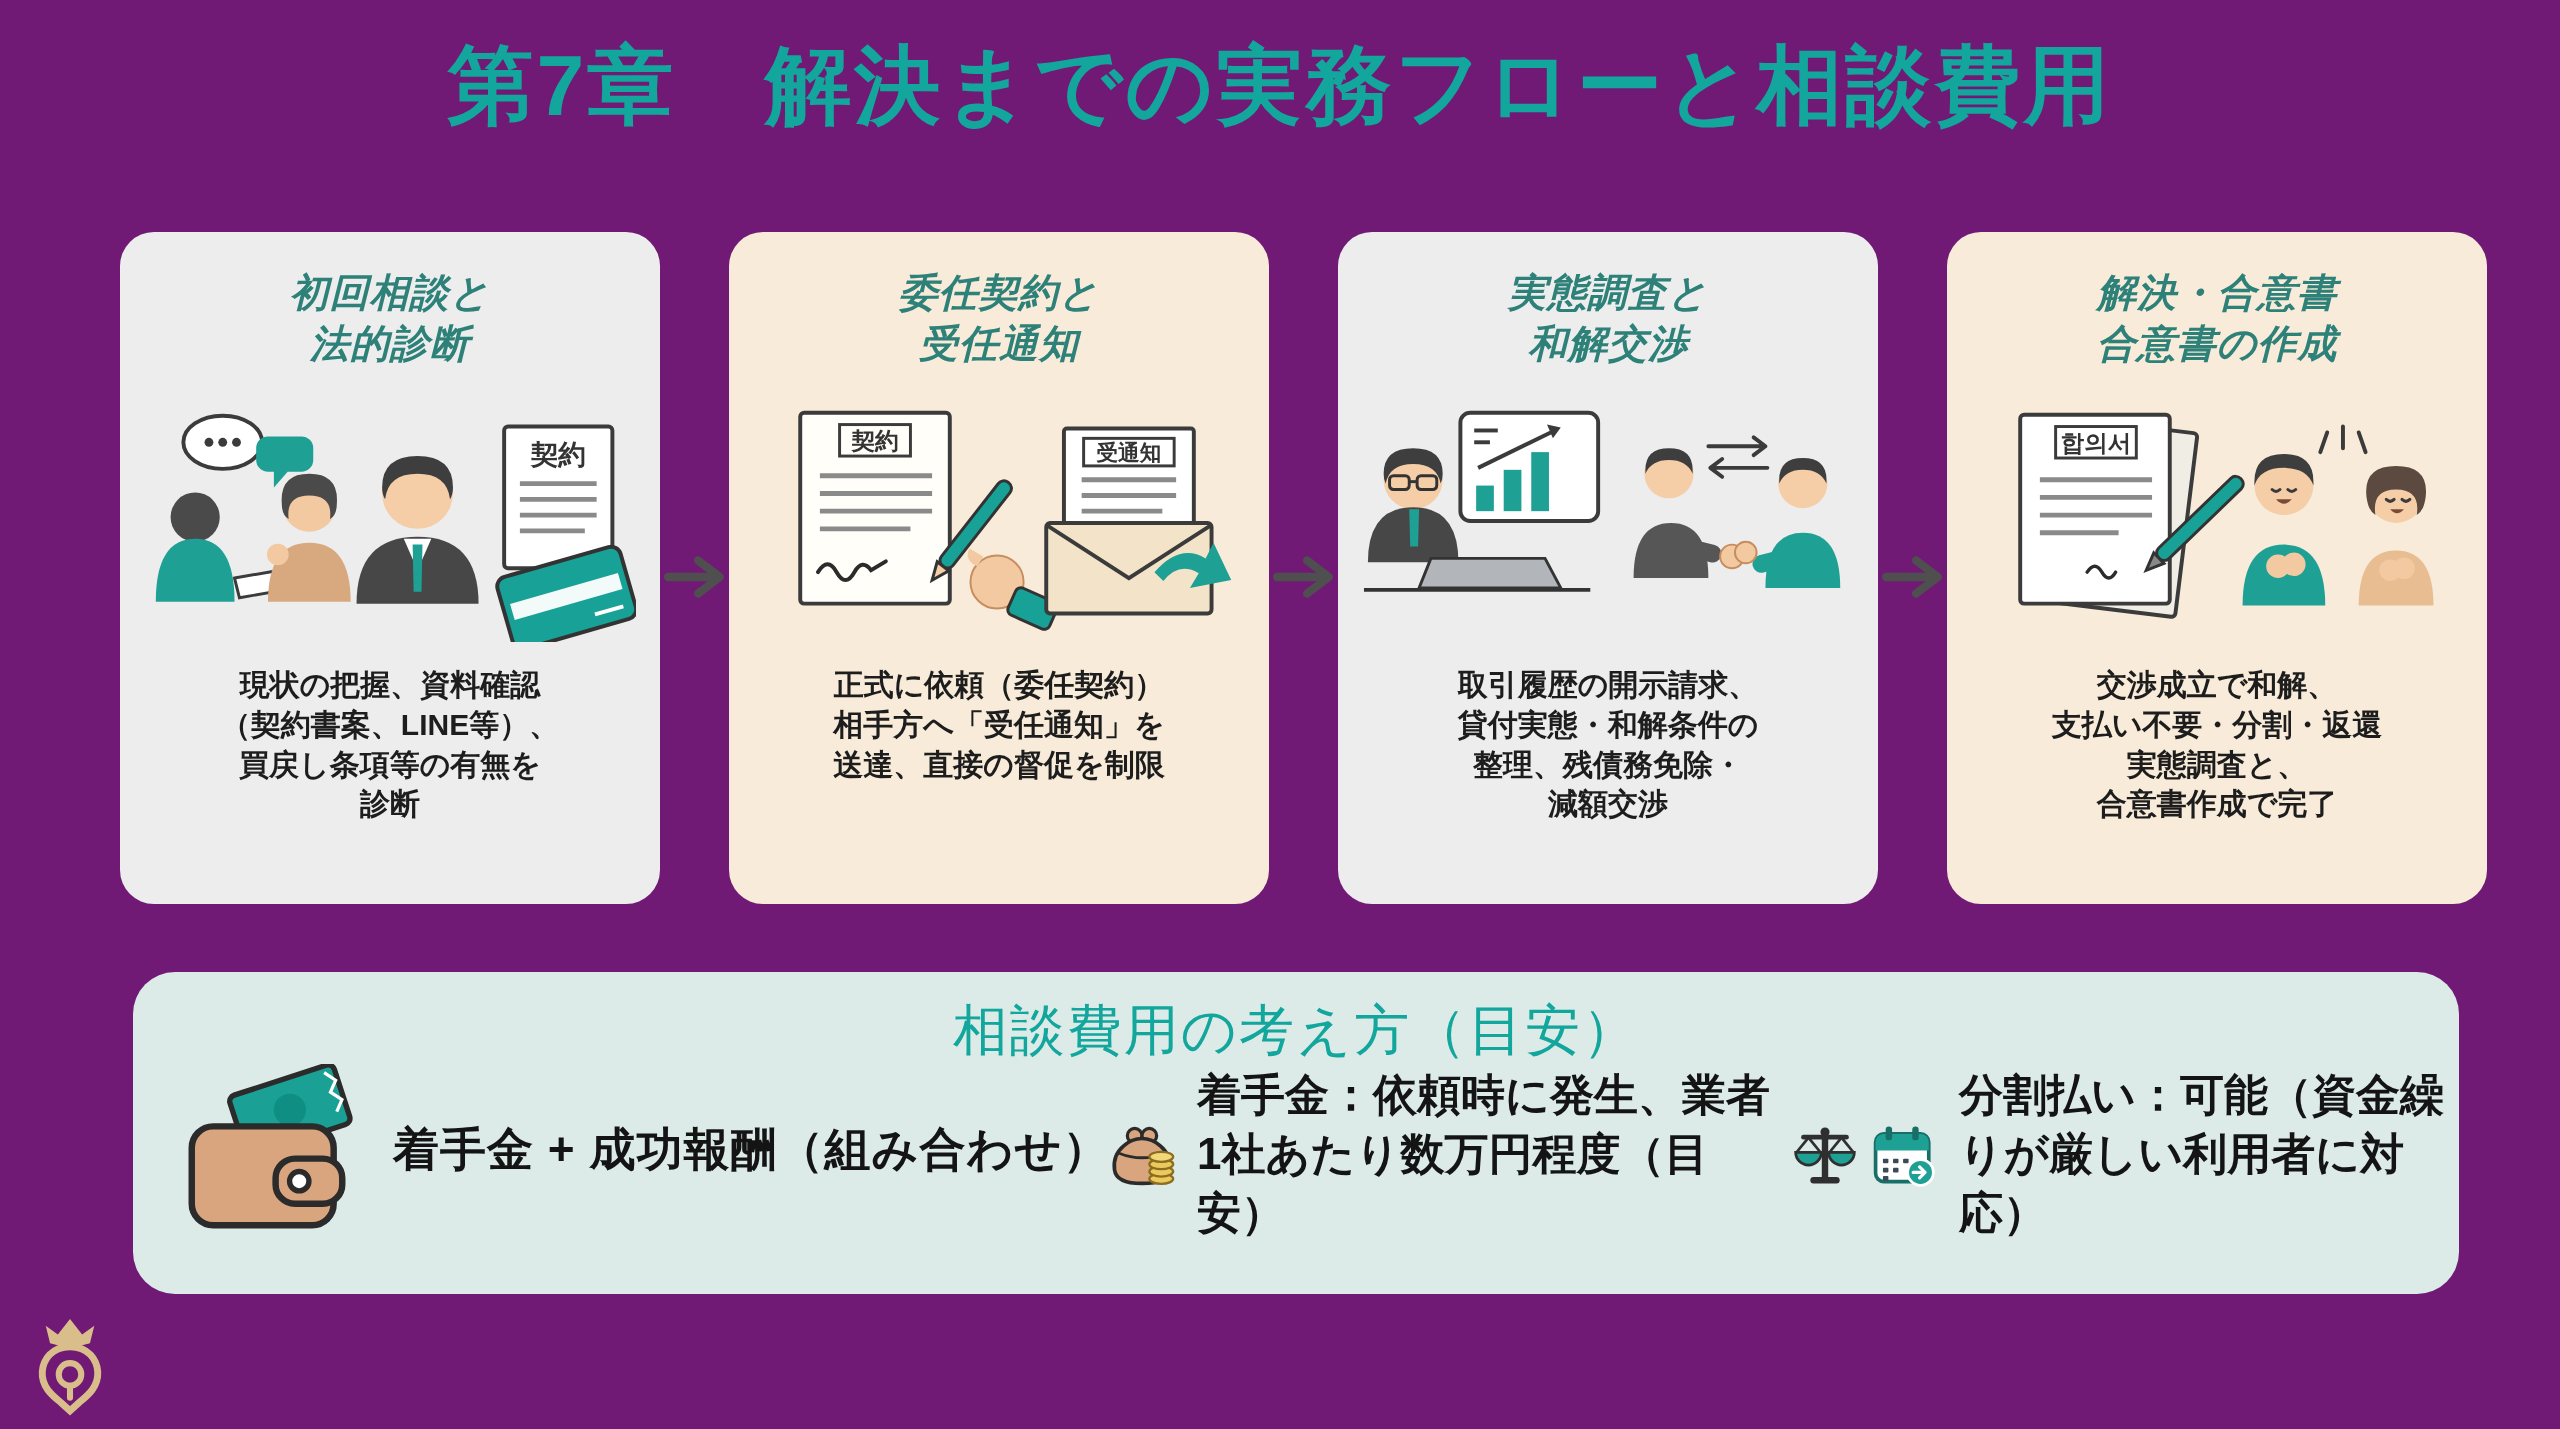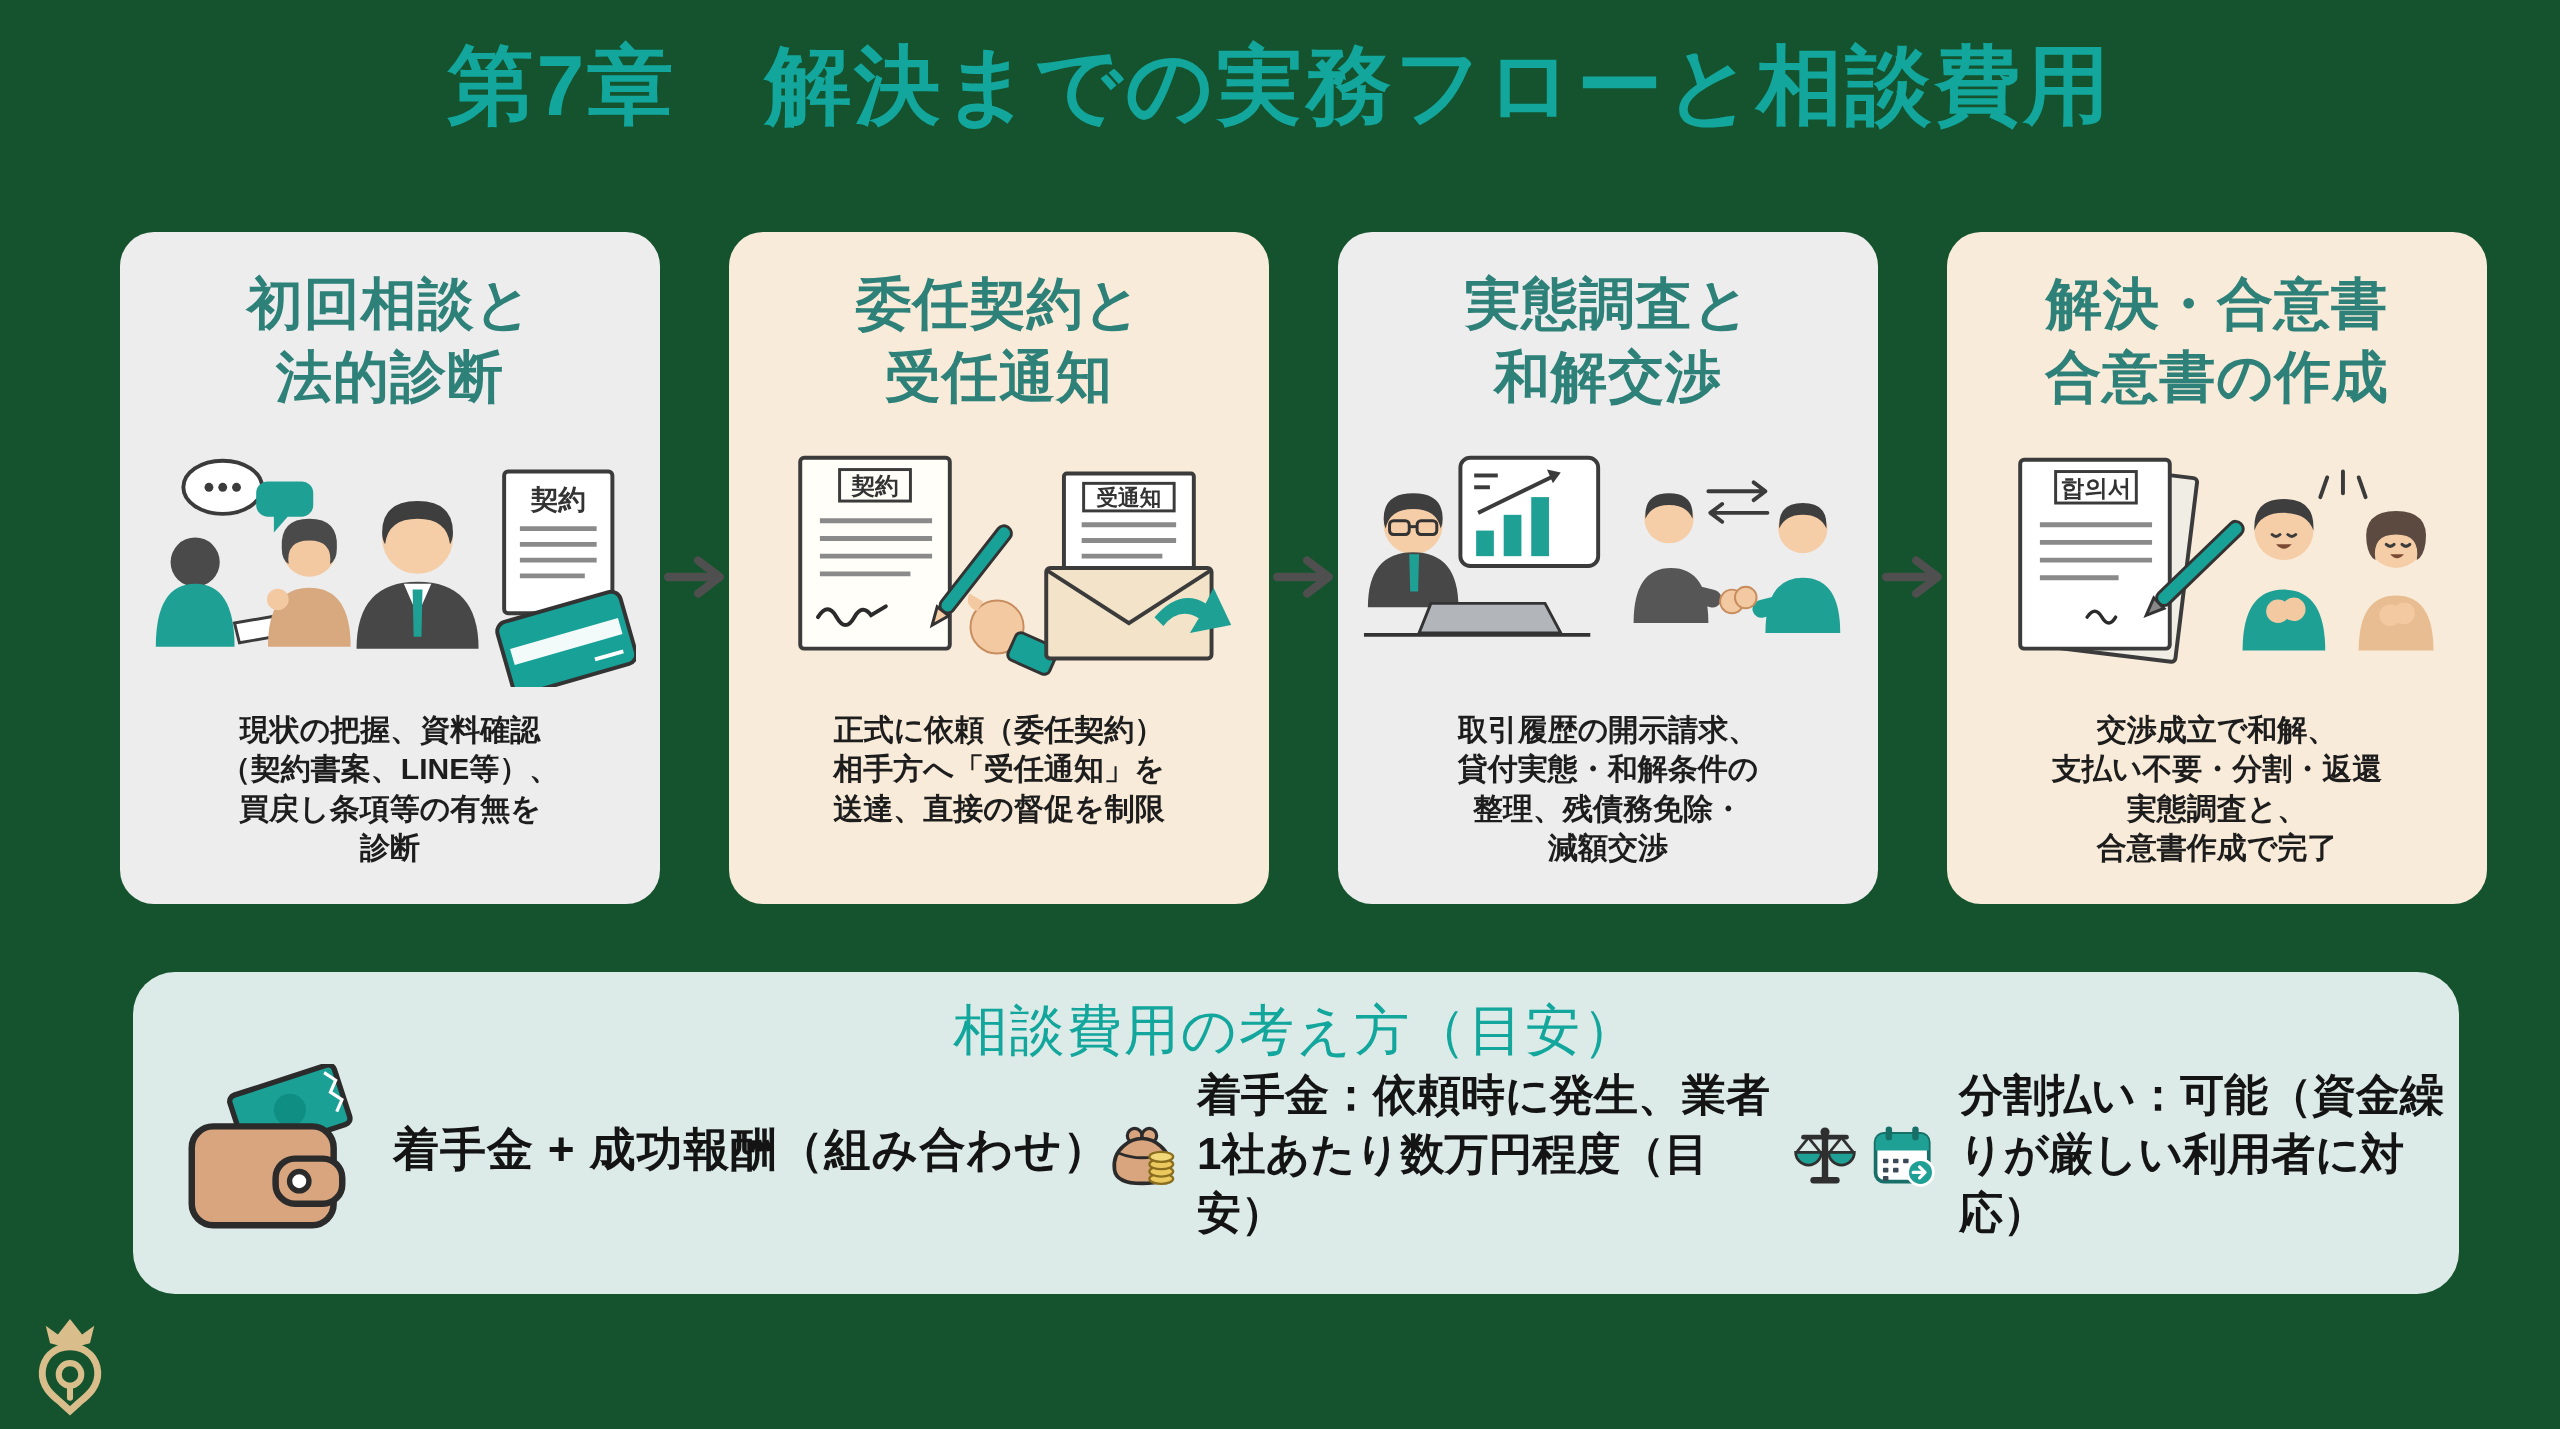--- a/index.html
+++ b/index.html
@@ -1,34 +1,34 @@
 <!DOCTYPE html>
 <html><head>
 <meta charset="utf-8">
 <style>
   html,body{margin:0;padding:0;background:#fff;}
   .canvas{
-    position:relative;width:2560px;height:1429px;background:#14532d;overflow:hidden;
+    position:relative;width:2560px;height:1429px;background:#701a75;overflow:hidden;
     font-family:"Liberation Sans","DejaVu Sans",sans-serif;color:#1d1d1d;
   }
   .page-title{
     position:absolute;top:28px;left:0;width:100%;text-align:center;
     font-size:86px;font-weight:900;color:#12a69c;letter-spacing:3px;white-space:pre;
   }
   
   .flow{position:absolute;left:120px;top:232px;width:2368px;display:flex;align-items:stretch;}
   .step{
     width:540px;height:672px;border-radius:34px;box-sizing:border-box;
     padding:36px 16px 28px;text-align:center;flex:none;
   }
   .step.gray{background:#ededed;}
   .step.beige{background:#f8ebd9;}
   .step-title{
-    font-size:56px;line-height:1.3;font-weight:900;color:#2e8178;
-    white-space:pre-line;letter-spacing:1px;
+    font-size:39px;line-height:1.3;font-weight:900;color:#2e8178;
+    white-space:pre-line;letter-spacing:1px;font-style:italic;
   }
   .illus{height:252px;margin:26px auto 18px;display:flex;align-items:center;justify-content:center;}
   .illus svg{width:492px;height:242px;}
   .step-body{
     font-size:30px;line-height:1.32;font-weight:800;color:#1d1d1d;
     white-space:pre-line;letter-spacing:0px;
   }
   .arrow-cell{width:69px;flex:none;display:flex;justify-content:center;}
   .arrow-cell svg{width:62px;height:46px;margin-top:322px;}
   

